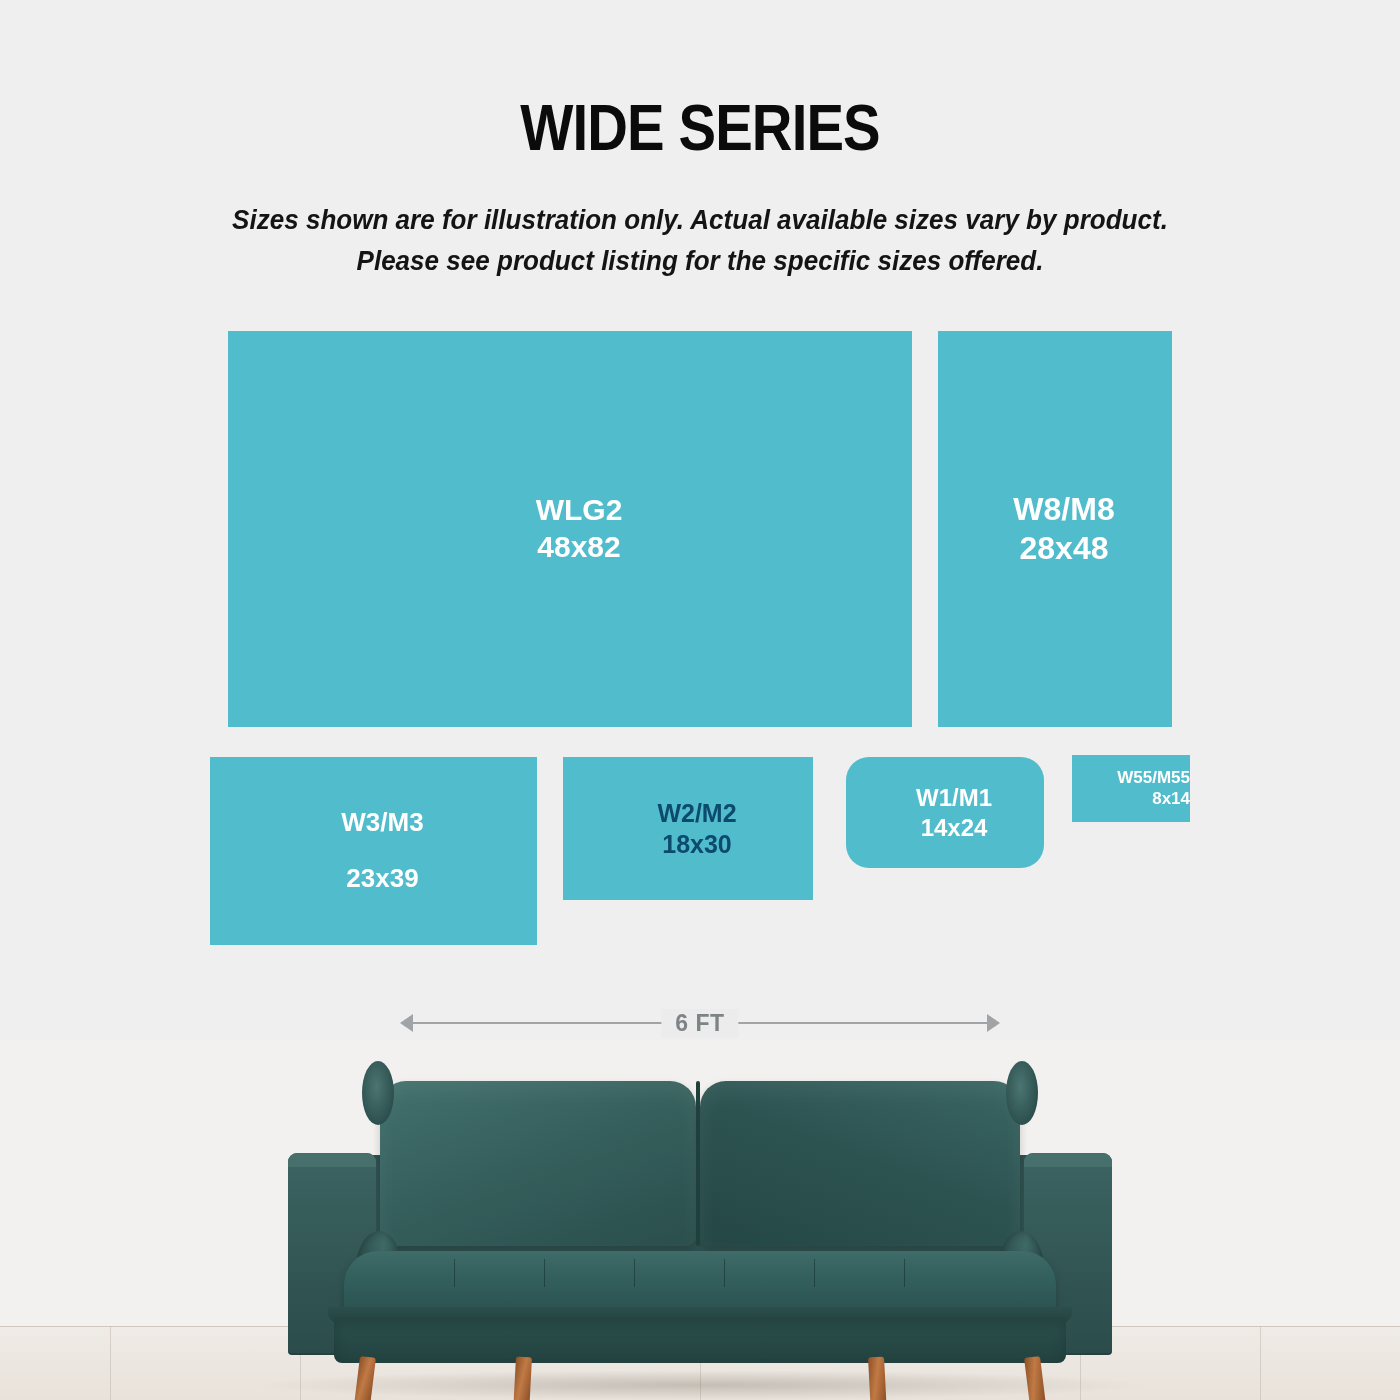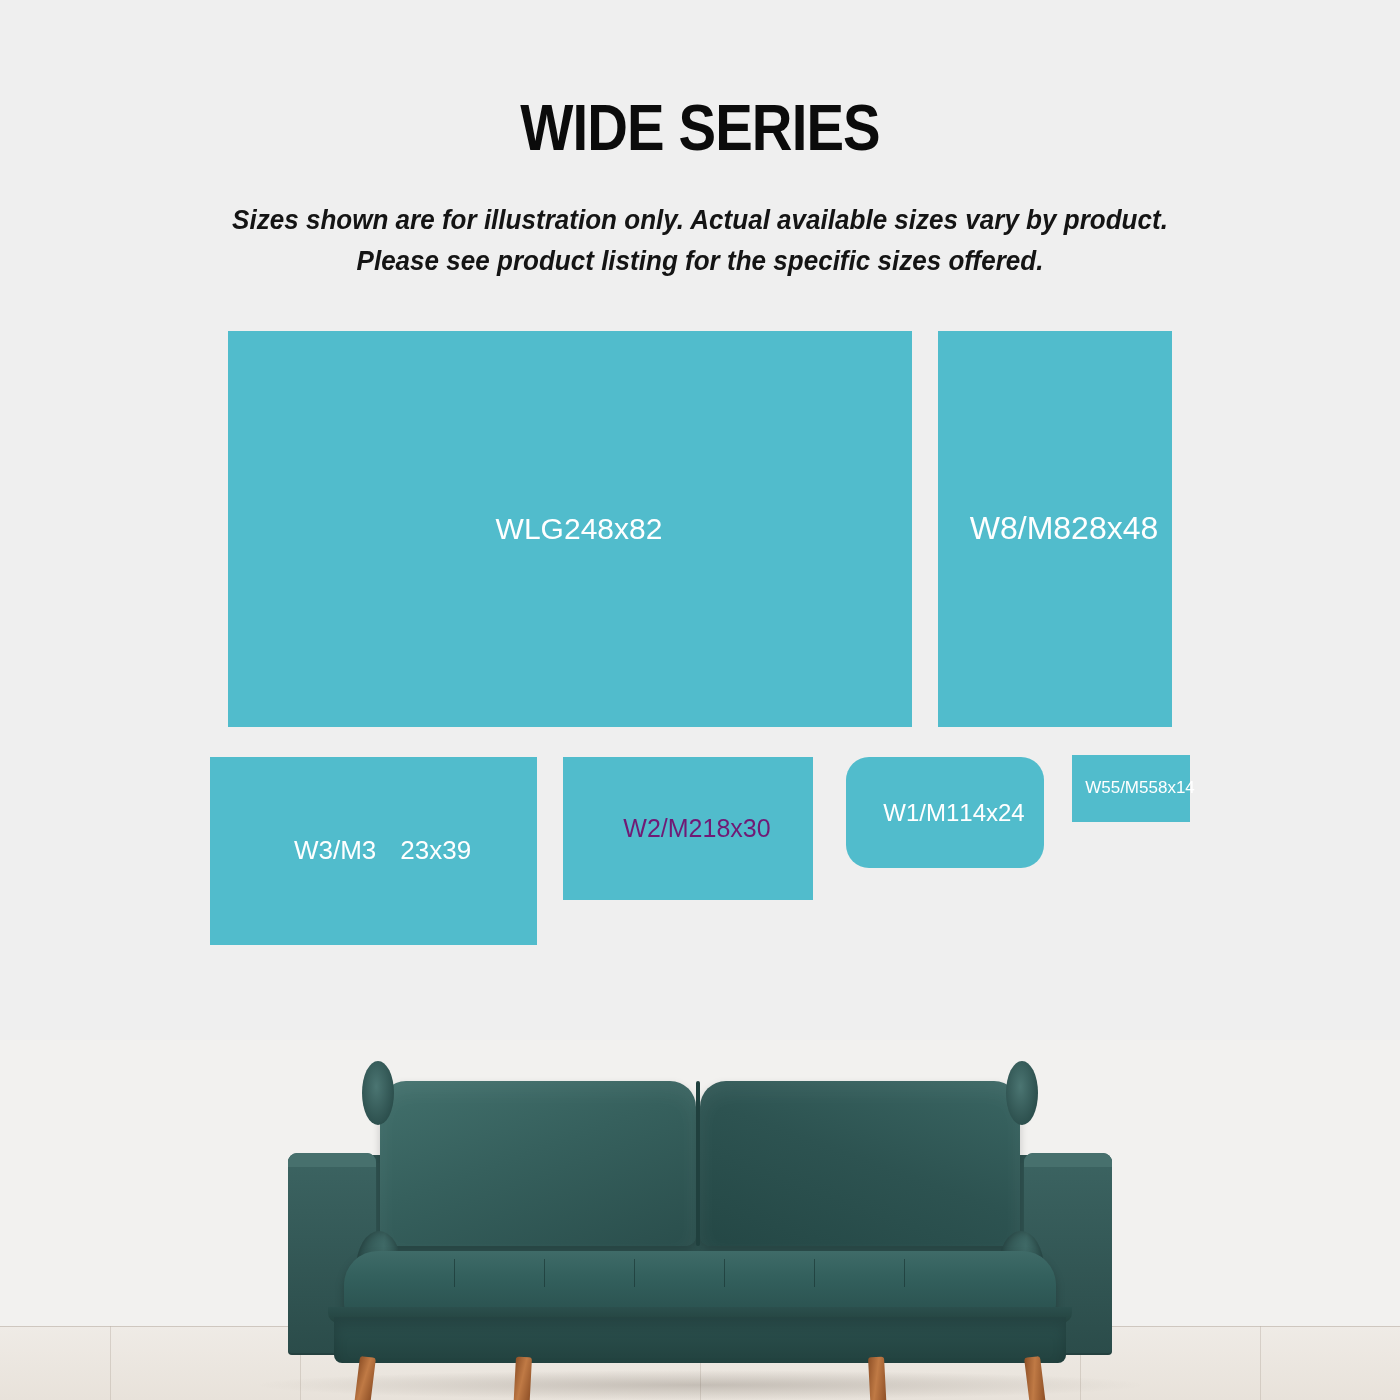--- a/index.html
+++ b/index.html
@@ -21,22 +21,22 @@
   .subtitle{
     position:absolute;left:0;top:200px;width:1400px;text-align:center;
     font-size:28px;font-weight:bold;font-style:italic;color:#141414;
     line-height:1.45;transform:scaleX(.93);transform-origin:center top;
   }
   .subtitle span{display:block;}
 
   
   .swatch{
     position:absolute;background:#51bccc;
-    display:flex;align-items:center;justify-content:center;
-    color:#ffffff;font-weight:normal;text-align:center;
+    display:flex;flex-direction:column;align-items:center;justify-content:center;
+    color:#ffffff;font-weight:bold;text-align:center;
     box-sizing:border-box;line-height:1.22;padding-left:18px;
   }
   .swatch .nm{display:block;}
   .swatch .dm{display:block;}
 
   
   .scalebar{position:absolute;left:400px;top:1010px;width:600px;height:26px;}
   .scalebar .line{
     position:absolute;left:8px;top:12px;width:584px;height:2px;background:#a0a4a6;
   }
@@ -160,34 +160,40 @@
         <span class="dm">48x82</span>
       </div>
       <div class="swatch" style="left: 938px; top: 331px; width: 234px; height: 396px; font-size: 32px; background: rgb(81, 188, 204); color: rgb(255, 255, 255);">
         <span class="nm">W8/M8</span>
         <span class="dm">28x48</span>
       </div>
       <div class="swatch" style="left: 210px; top: 757px; width: 327px; height: 188px; font-size: 26px; background: rgb(81, 188, 204); color: rgb(255, 255, 255); gap: 24px;">
         <span class="nm">W3/M3</span>
         <span class="dm">23x39</span>
       </div>
-      <div class="swatch" style="left: 563px; top: 757px; width: 250px; height: 143px; font-size: 25px; background: rgb(81, 188, 204); color: #701a75;">
+      <div class="swatch" style="left: 563px; top: 757px; width: 250px; height: 143px; font-size: 25px; background: rgb(81, 188, 204); color: #0c4a6e;">
         <span class="nm">W2/M2</span>
         <span class="dm">18x30</span>
       </div>
       <div class="swatch" style="left: 846px; top: 757px; width: 198px; height: 111px; font-size: 24px; background: rgb(81, 188, 204); color: rgb(255, 255, 255); border-radius: 23px;">
         <span class="nm">W1/M1</span>
         <span class="dm">14x24</span>
       </div>
-      <div class="swatch" style="left: 1072px; top: 755px; width: 118px; height: 67px; font-size: 17px; background: rgb(81, 188, 204); color: rgb(255, 255, 255);">
+      <div class="swatch" style="left: 1072px; top: 755px; width: 118px; height: 67px; font-size: 17px; background: rgb(81, 188, 204); color: rgb(255, 255, 255); align-items: flex-end;">
         <span class="nm">W55/M55</span>
         <span class="dm">8x14</span>
       </div>
     </div>
 
+  <div class="scalebar">
+    <div class="line"></div>
+    <div class="arrow-l"></div>
+    <div class="arrow-r"></div>
+    <div class="cap">6 FT</div>
+  </div>
 
   <div class="scene">
     <div class="wall"></div>
     <div class="floor"></div>
     <div class="floorline"></div>
     <div class="plank" style="left:110px"></div>
     <div class="plank" style="left:300px"></div>
     <div class="plank" style="left:520px"></div>
     <div class="plank" style="left:700px"></div>
     <div class="plank" style="left:880px"></div>

